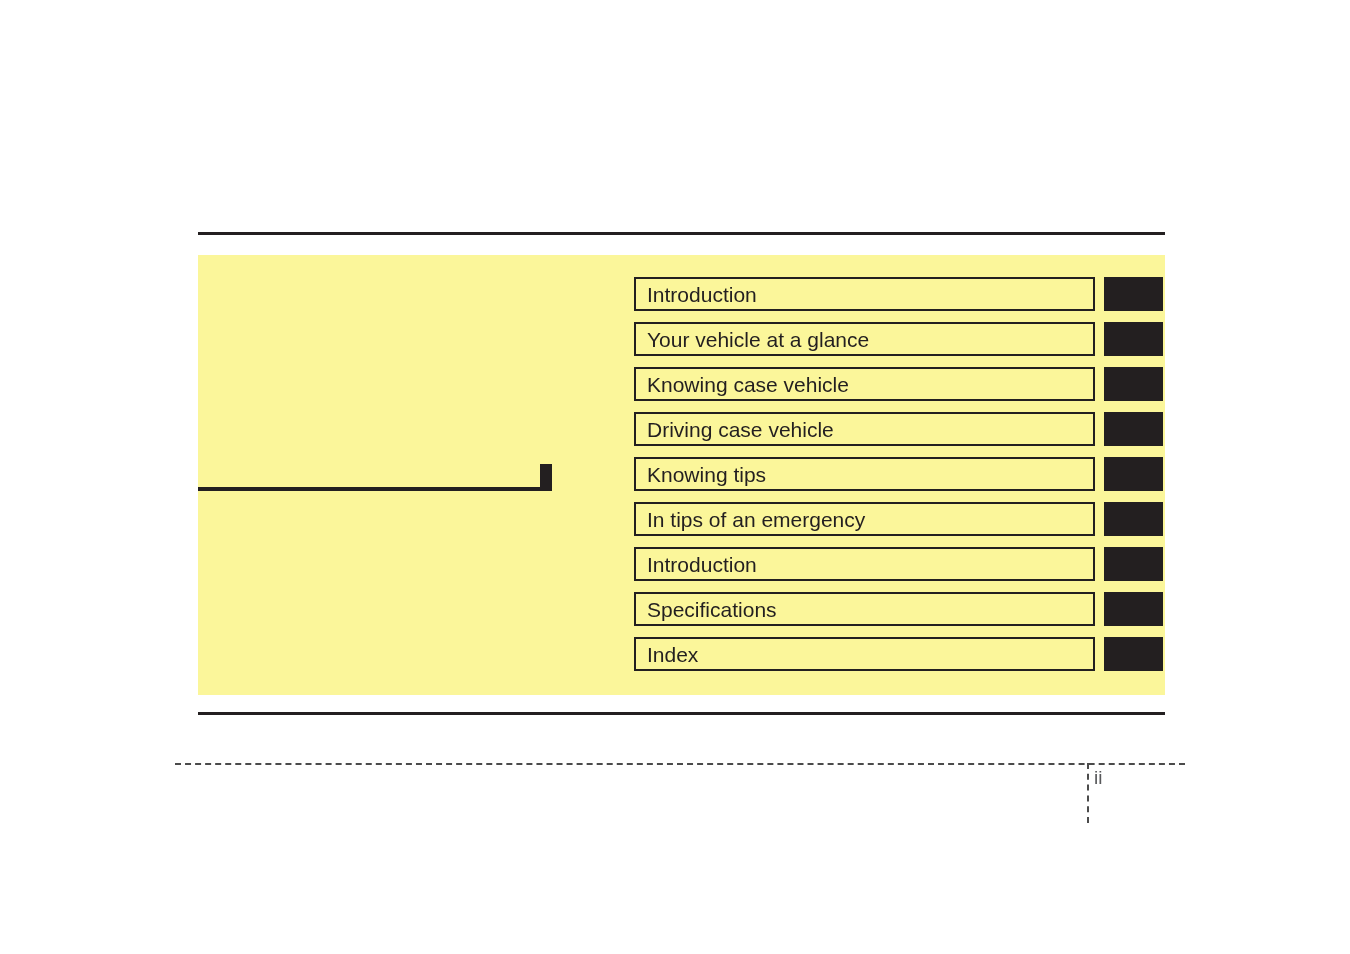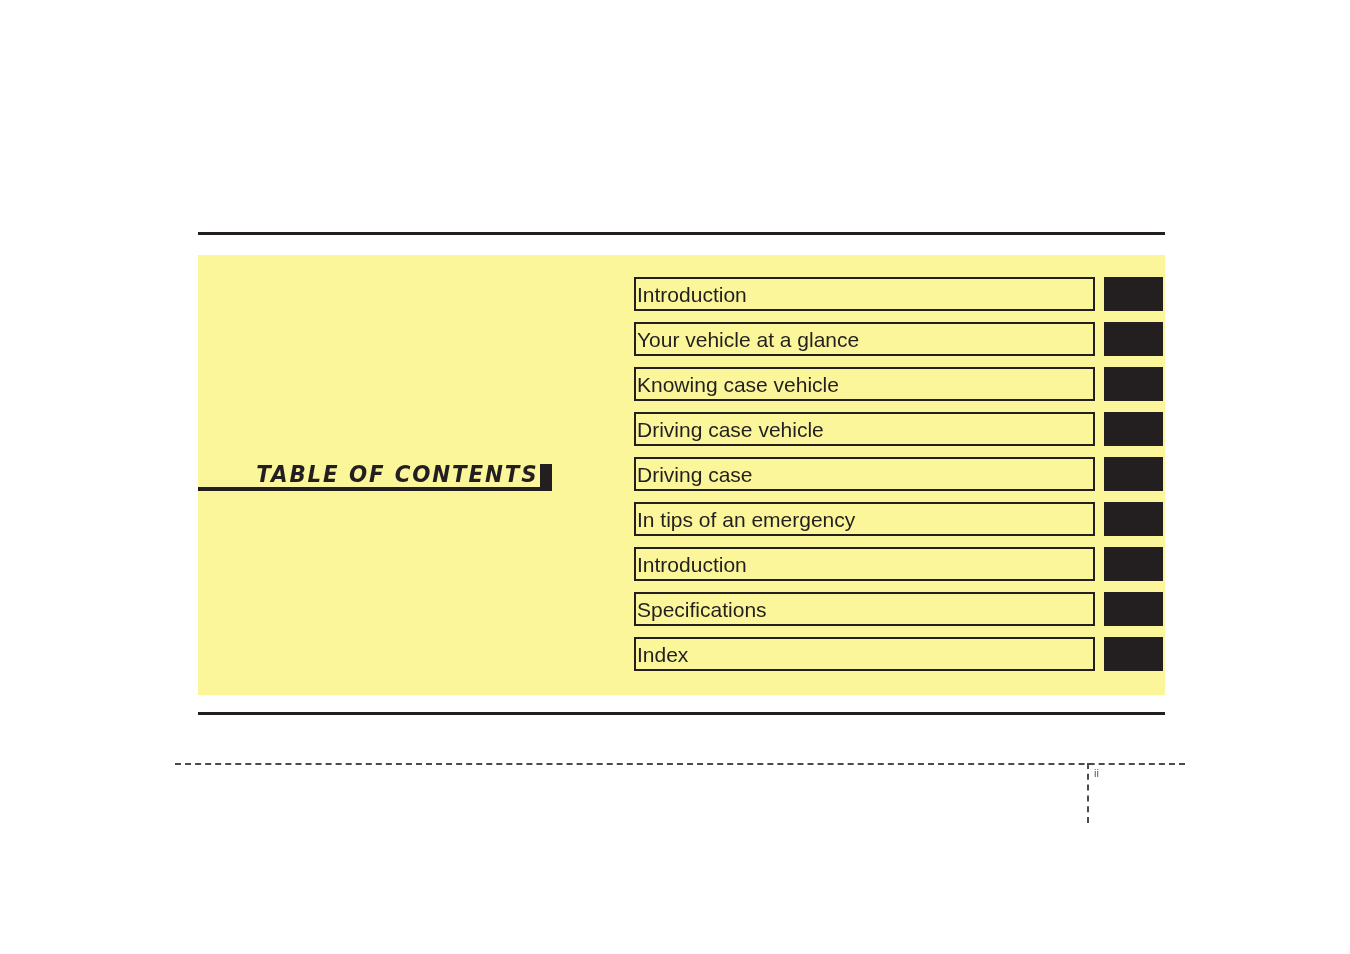--- a/index.html
+++ b/index.html
@@ -86,21 +86,21 @@
     left: 0;
     top: 0;
     width: 461px;
     height: 100%;
     box-sizing: border-box;
     border: 2px solid #231f20;
     display: flex;
     align-items: center;
   }
   .entry-label {
-    padding-left: 1px;
+    padding-left: 11px;
     font-size: 21px;
     line-height: 1;
     color: #231f20;
     white-space: nowrap;
   }
   .entry-tab {
     position: absolute;
     left: 470px;
     top: 0;
     width: 59px;
@@ -122,35 +122,32 @@
     left: 1087px;
     top: 763px;
     width: 0;
     height: 60px;
     border-left: 2px dashed #4b4b4b;
   }
   .page-number {
     position: absolute;
     left: 1094px;
     top: 768px;
-    font-size: 11px;
+    font-size: 19px;
     color: #58595b;
     line-height: 1;
   }
 </style>
 </head>
 <body>
 
 <div class="rule top"></div>
 
 <div class="toc-panel">
 
-  <div class="toc-heading-wrap">
-    <div class="toc-heading">TABLE OF CONTENTS</div>
-  </div>
   <div class="toc-heading-square"></div>
   <div class="toc-heading-underline"></div>
 
   <div id="entries-host">
       <div class="entry" style="top: 22px;">
         <div class="entry-box">
           <span class="entry-label">Introduction</span>
         </div>
         <div class="entry-tab"></div>
       </div>
@@ -167,21 +164,21 @@
         <div class="entry-tab"></div>
       </div>
       <div class="entry" style="top: 157px;">
         <div class="entry-box">
           <span class="entry-label">Driving case vehicle</span>
         </div>
         <div class="entry-tab"></div>
       </div>
       <div class="entry" style="top: 202px;">
         <div class="entry-box">
-          <span class="entry-label">Driving case</span>
+          <span class="entry-label">Knowing tips</span>
         </div>
         <div class="entry-tab"></div>
       </div>
       <div class="entry" style="top: 247px;">
         <div class="entry-box">
           <span class="entry-label">In tips of an emergency</span>
         </div>
         <div class="entry-tab"></div>
       </div>
       <div class="entry" style="top: 292px;">

